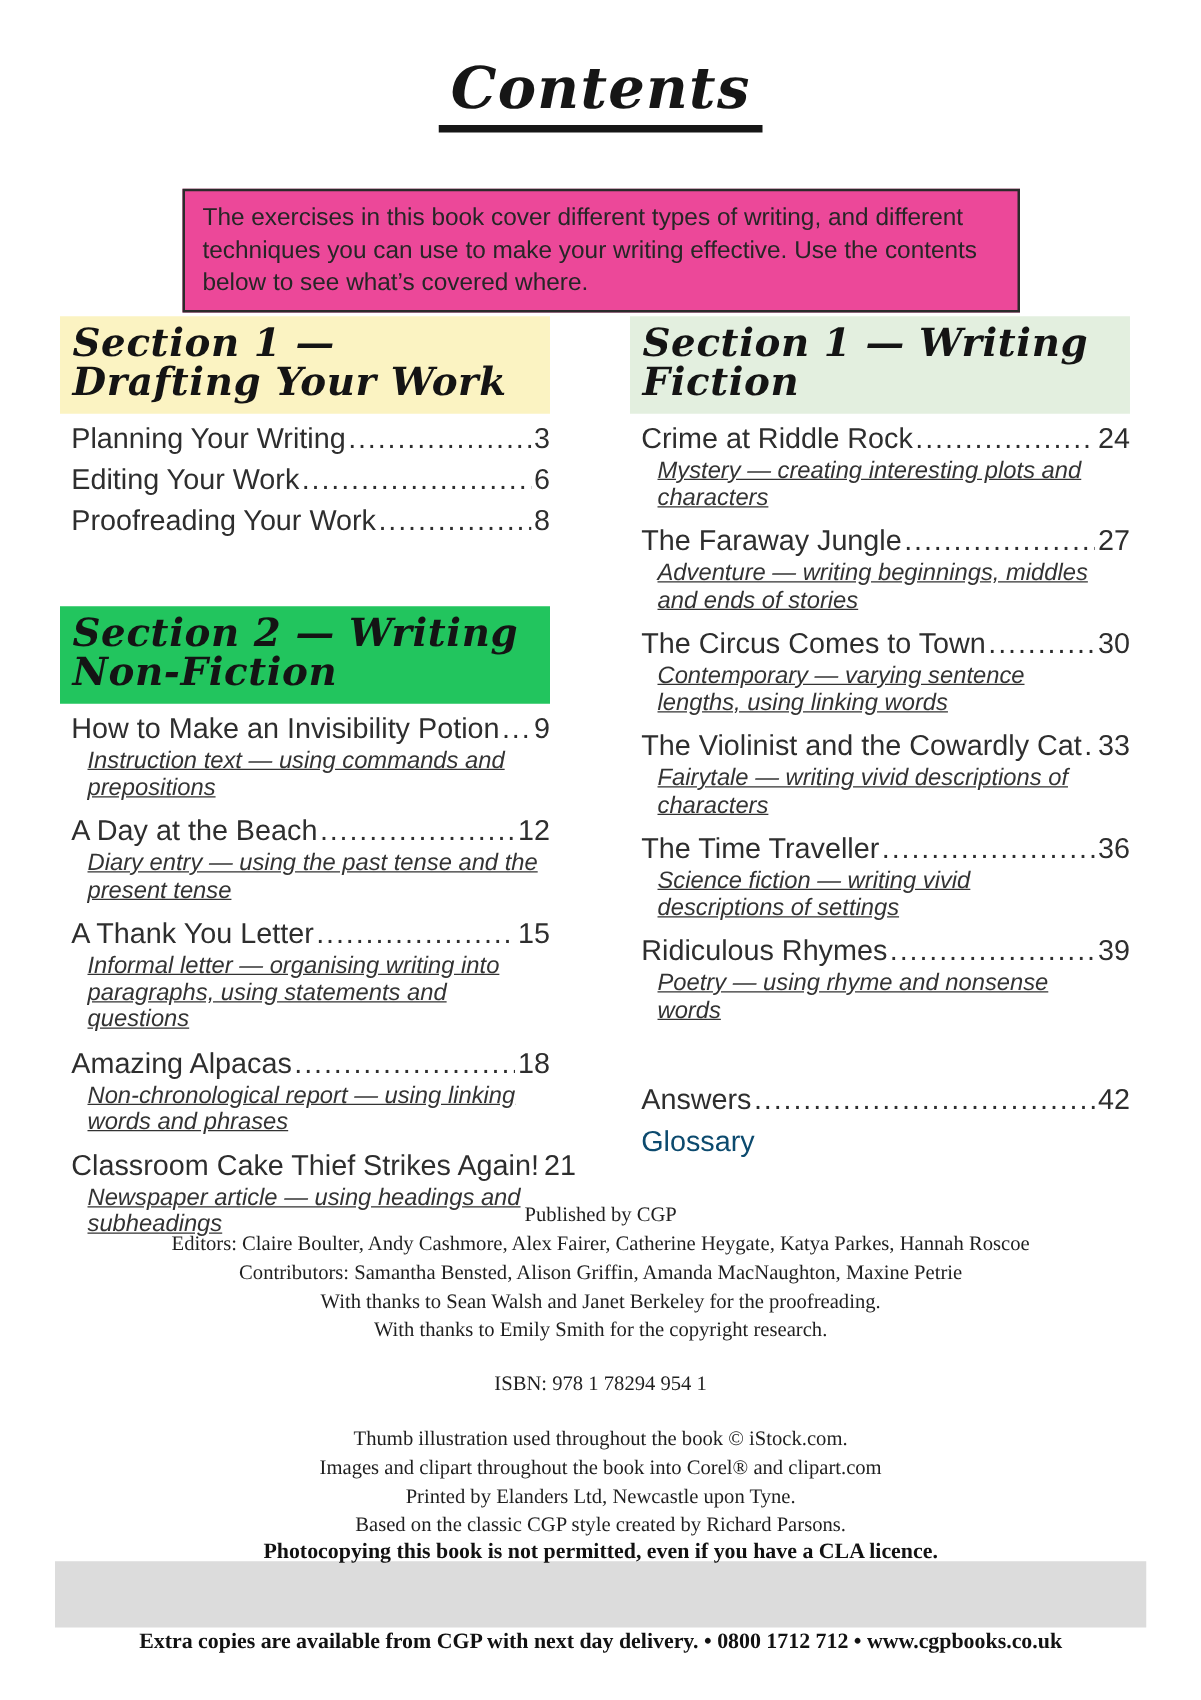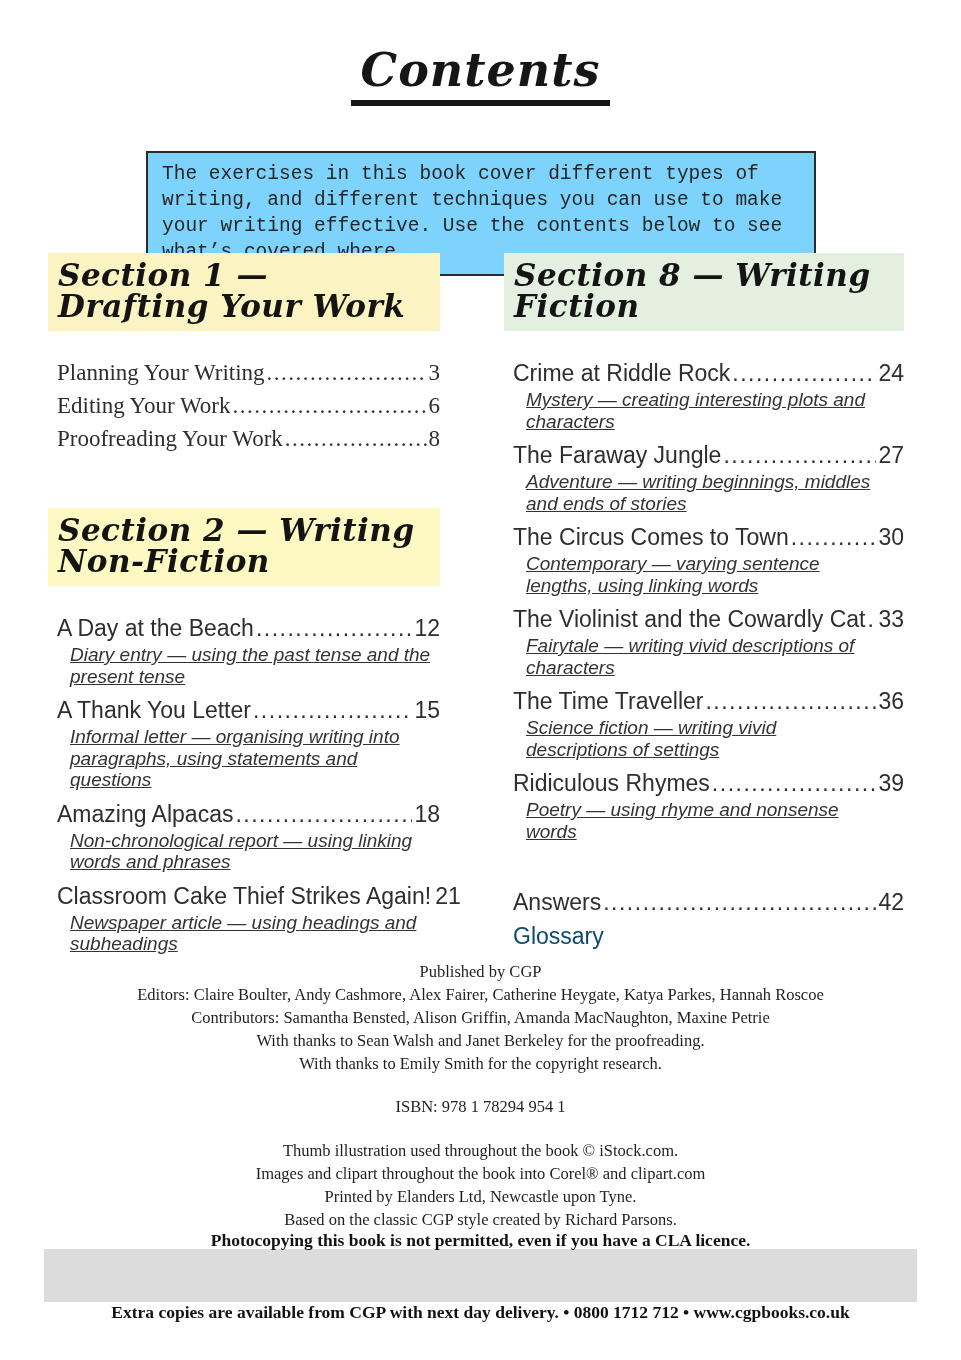--- a/index.html
+++ b/index.html
@@ -26,38 +26,37 @@
     padding: 0 10px 6px 10px;
   }
 
   
   .intro-box {
     position: absolute; top: 151px; left: 146px; width: 670px;
     border: 2px solid #2b2b2b;
     padding: 8px 14px 9px 14px;
     font-size: 19.5px; line-height: 26px;
     color: #262626;
-    background: #7dd3fc;
-    font-family: Liberation Mono, monospace;
+    background: #ec4899;
   }
 
   
   .col { position: absolute; top: 253px; }
   .col-left  { left: 48px;  width: 392px; }
   .col-right { left: 504px; width: 400px; }
 
   .section-heading {
     display: inline-block;
     font-family: "DejaVu Serif", serif;
     font-style: italic; font-weight: bold;
     font-size: 31px; line-height: 1.0;
     color: #141414;
     letter-spacing: 0.5px;
     padding: 7px 16px 9px 10px;
-    margin-bottom: 28px;
+    margin-bottom: 5px;
   }
   .section-body { padding-left: 9px; }
 
   .entry { margin-bottom: 9px; }
   .entry-line { display: flex; align-items: baseline; font-size: 23px; line-height: 28px; color: #2e2e2e; }
   .entry-title { white-space: nowrap; }
   .leader { flex: 1 1 auto; overflow: hidden; white-space: nowrap; min-width: 0; margin: 0 2px; }
   .leader::after {
     content: "......................................................................................";
     letter-spacing: 1.5px; color: #2e2e2e;
@@ -66,21 +65,21 @@
   .entry-sub {
     font-style: italic;
     font-size: 19px; line-height: 21.5px;
     color: #333;
     margin: 2px 0 5px 13px;
     text-decoration: underline;
   }
   .col-left  .entry-sub { max-width: 370px; }
   .col-right .entry-sub { max-width: 352px; }
 
-  .simple .entry { margin-bottom: 5px; font-family: Liberation Serif, serif; }
+  .simple .entry { margin-bottom: 5px; }
   .gap-before-section { margin-top: 50px; }
 
   .end-matter { margin-top: 46px; }
   .end-matter .entry { margin-bottom: 6px; }
   .glossary-line { font-size: 23px; line-height: 28px; color: #0c4a6e; }
 
   
   .colophon {
     position: absolute; top: 960px; left: 0; right: 0;
     text-align: center;
@@ -138,25 +137,33 @@
       </div>
       <div class="entry">
         <div class="entry-line">
           <span class="entry-title">Proofreading Your Work</span>
           <span class="leader"></span>
           <span class="entry-page">8</span>
         </div>
       </div>
     </div>
 
-    <div class="section-heading gap-before-section" style="background-color: #fef9c3;">Section 2 — Writing Non-Fiction</div>
+    <div class="section-heading gap-before-section" style="background-color: #22c55e;">Section 2 — Writing Non-Fiction</div>
 
     <div class="section-body">
       <div class="entry">
         <div class="entry-line">
+          <span class="entry-title">How to Make an Invisibility Potion</span>
+          <span class="leader"></span>
+          <span class="entry-page">9</span>
+        </div>
+        <div class="entry-sub">Instruction text — using commands and prepositions</div>
+      </div>
+      <div class="entry">
+        <div class="entry-line">
           <span class="entry-title">A Day at the Beach</span>
           <span class="leader"></span>
           <span class="entry-page">12</span>
         </div>
         <div class="entry-sub">Diary entry — using the past tense and the present tense</div>
       </div>
       <div class="entry">
         <div class="entry-line">
           <span class="entry-title">A Thank You Letter</span>
           <span class="leader"></span>
@@ -178,21 +185,21 @@
           <span class="leader"></span>
           <span class="entry-page">21</span>
         </div>
         <div class="entry-sub">Newspaper article — using headings and subheadings</div>
       </div>
     </div>
   </div>
 
   <div class="col col-right">
 
-    <div class="section-heading" style="background-color: rgb(227, 239, 223);">Section 8 — Writing Fiction</div>
+    <div class="section-heading" style="background-color: rgb(227, 239, 223);">Section 1 — Writing Fiction</div>
 
     <div class="section-body">
       <div class="entry">
         <div class="entry-line">
           <span class="entry-title">Crime at Riddle Rock</span>
           <span class="leader"></span>
           <span class="entry-page">24</span>
         </div>
         <div class="entry-sub">Mystery — creating interesting plots and characters</div>
       </div>

